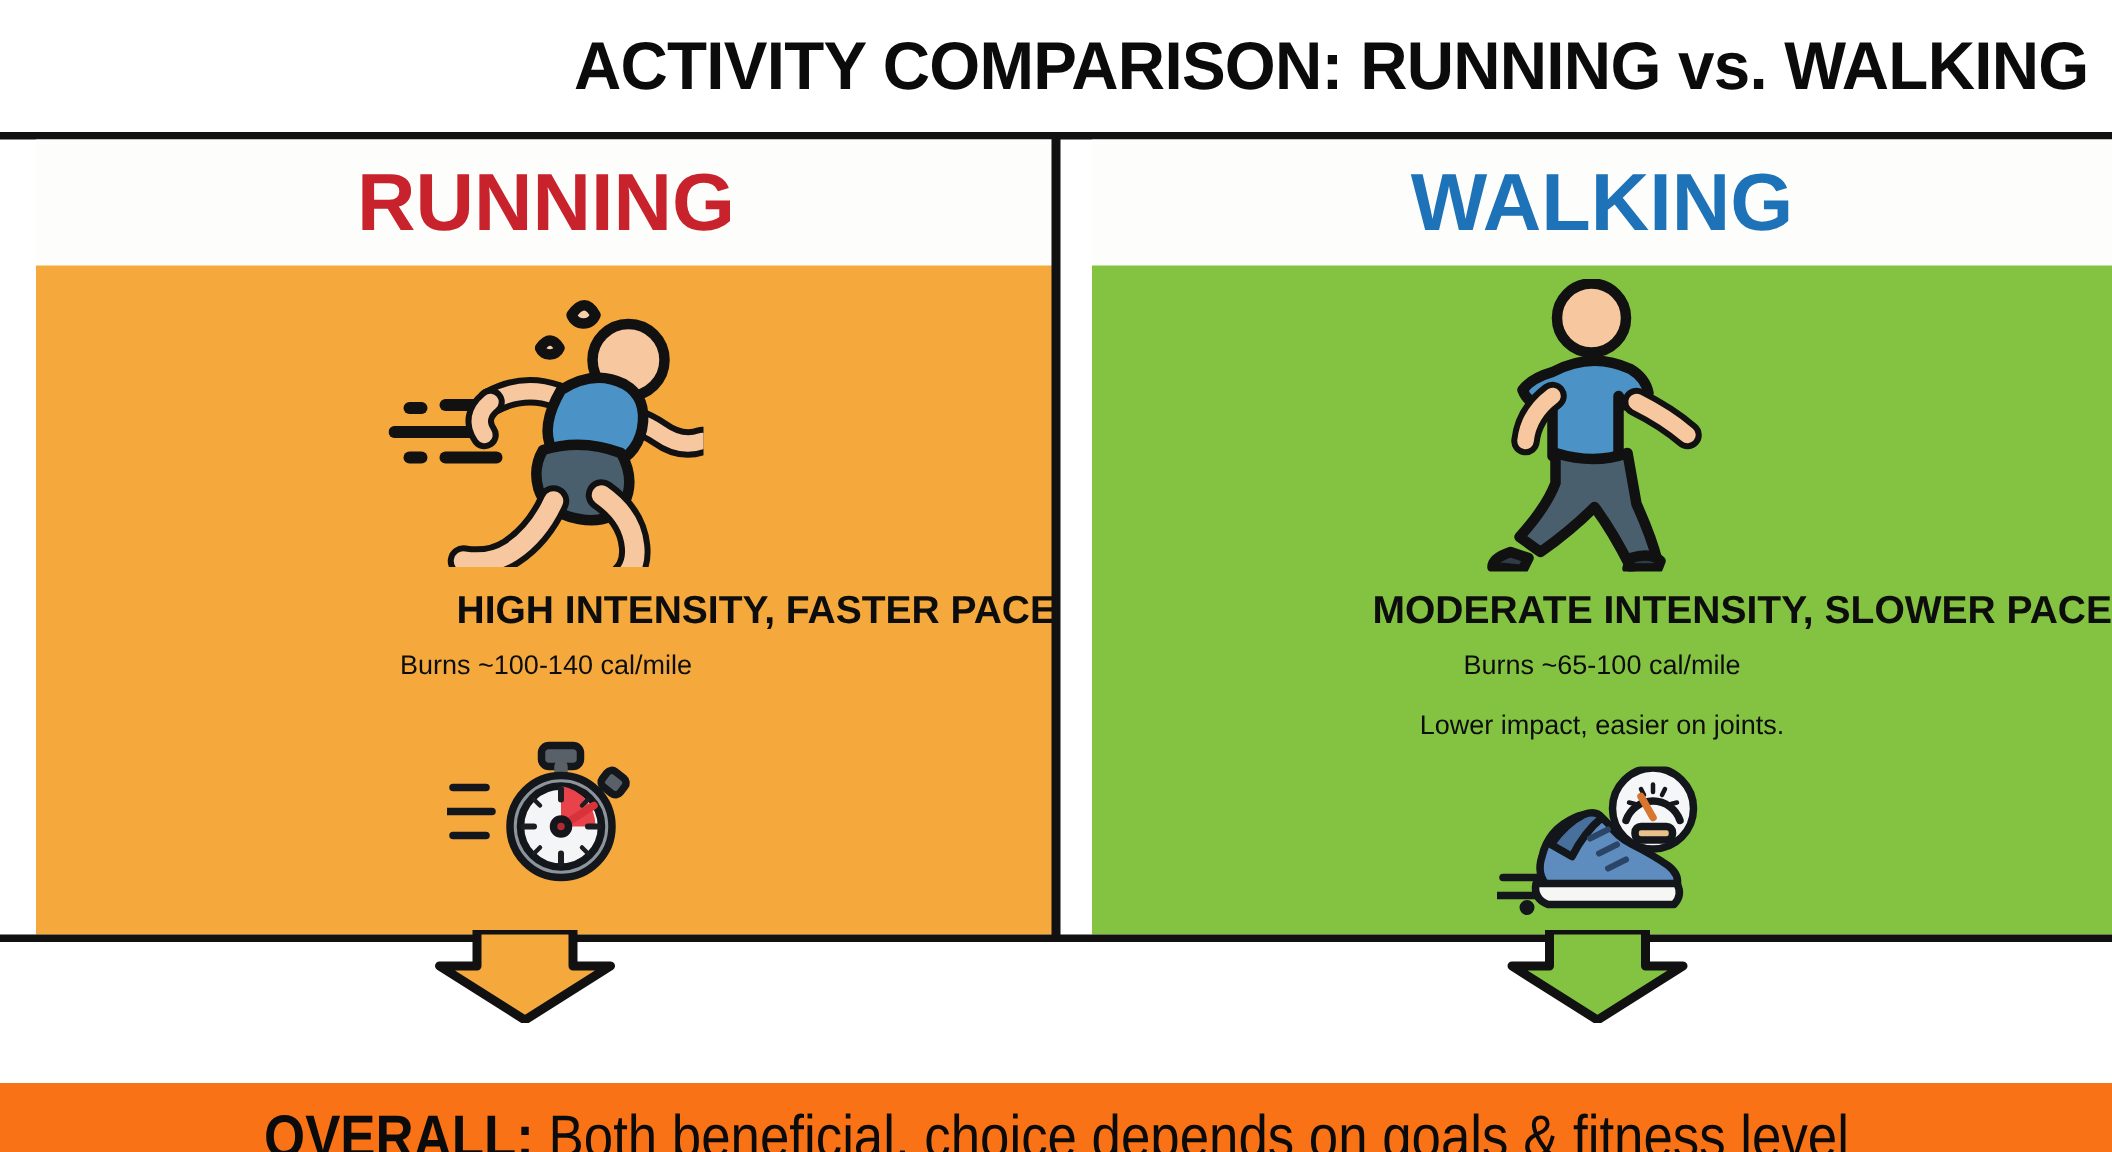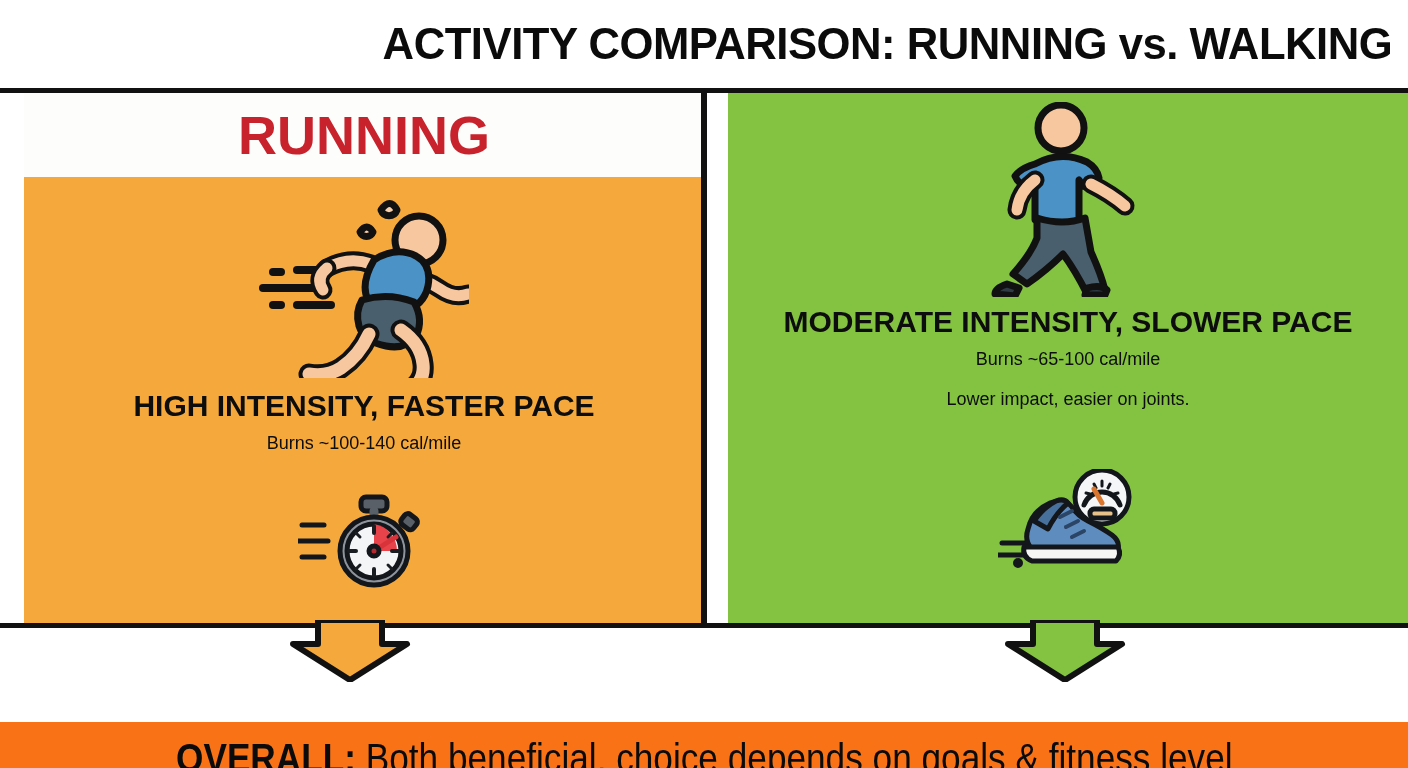--- a/index.html
+++ b/index.html
@@ -122,23 +122,24 @@
     width: 100%;
   }
   .text-slot {
     width: 100%;
     text-align: center;
     color: #0d0d0d;
   }
   .line-head {
     font-family: "Liberation Sans", sans-serif;
     font-weight: bold;
-    font-size: 30px;
+    font-size: 26px;
     line-height: 34px;
     white-space: nowrap;
+    text-align: right;
   }
   .line-sub {
     font-family: "Liberation Sans", sans-serif;
     font-weight: normal;
     font-size: 18px;
     line-height: 40px;
     white-space: nowrap;
   }
   .badge-slot {
     flex: 1;
@@ -279,20 +280,23 @@
               <line x1="76" y1="58" x2="98" y2="44" stroke="#d8333b" stroke-width="5"></line>
               <circle cx="76" cy="58" r="5" fill="#b32a31"></circle>
             </g>
           </svg>
         </div>
 
       </div>
     </div>
 
     <div class="column col-right">
+      <div class="col-head">
+        <div class="col-head-text" style="color:#1E73B8;">WALKING</div>
+      </div>
       <div class="col-body">
 
         <div class="figure-slot">
           <svg width="170" height="195" viewBox="0 0 170 195">
             <g stroke="#111111" stroke-width="7" stroke-linecap="round" stroke-linejoin="round">
 
               <circle cx="78" cy="26" r="23" fill="#f7c7a0"></circle>
 
               <path d="M52 62 q26 -14 52 -2 q10 6 12 16 q-6 10 -16 8 l-4 -6 l0 40 q-22 8 -44 0 l0 -40 l-6 6 q-10 0 -14 -10 q6 -8 20 -12 z" fill="#4b93c6"></path>
 

